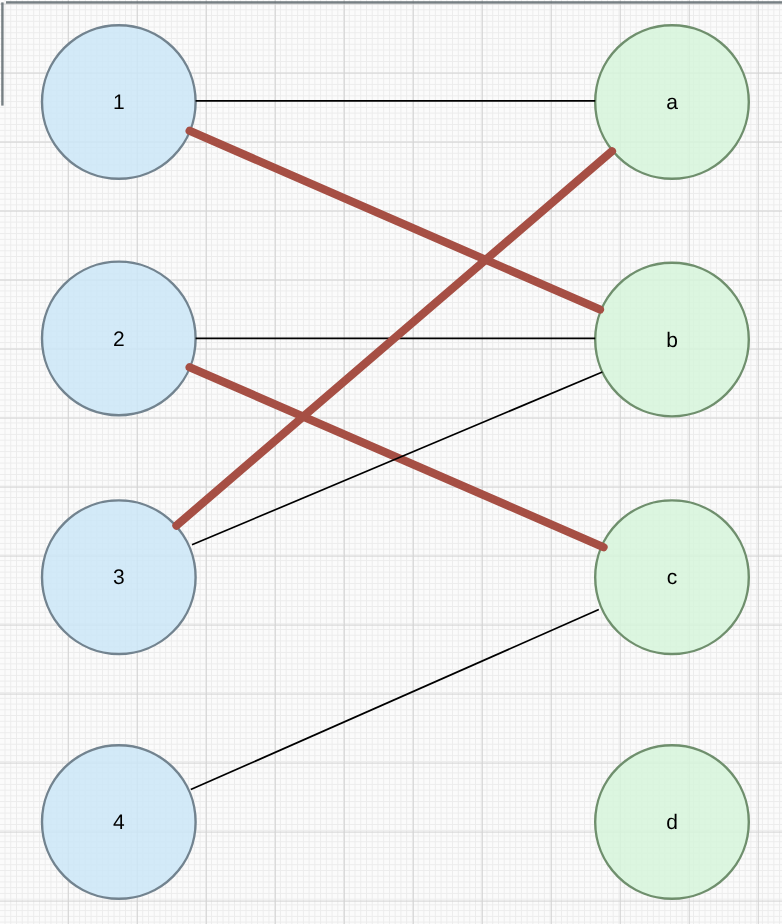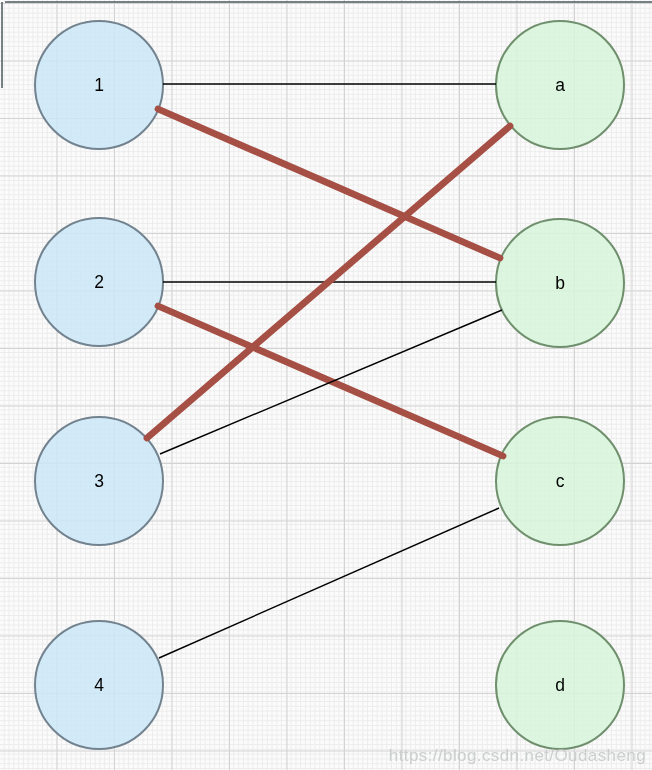--- a/index.html
+++ b/index.html
@@ -95,14 +95,13 @@
       <line x1="159" y1="658" x2="499" y2="508" stroke="#000000" stroke-width="1.4" stroke-linecap="butt"></line>
       <text class="node-label" x="99" y="91">1</text>
       <text class="node-label" x="99" y="288">2</text>
       <text class="node-label" x="99" y="487">3</text>
       <text class="node-label" x="99" y="691">4</text>
       <text class="node-label" x="560" y="91">a</text>
       <text class="node-label" x="560" y="289">b</text>
       <text class="node-label" x="560" y="487">c</text>
       <text class="node-label" x="560" y="691">d</text>
     </svg>
-  <div class="watermark">https://blog.csdn.net/Oudasheng</div>
 </div>
 
 </body></html>

